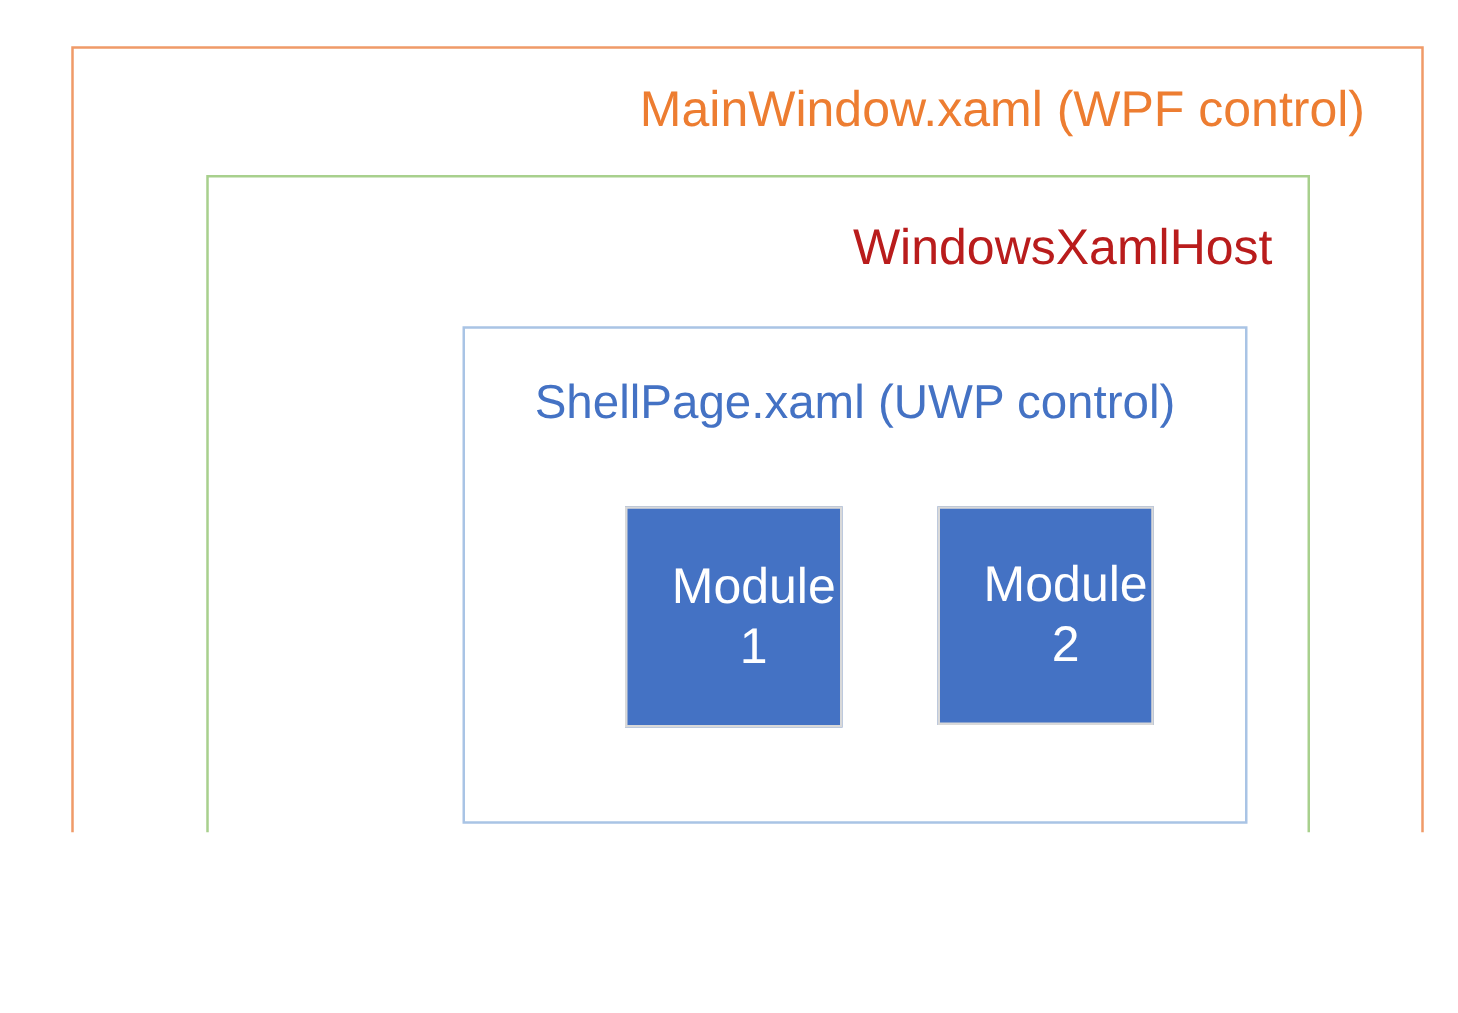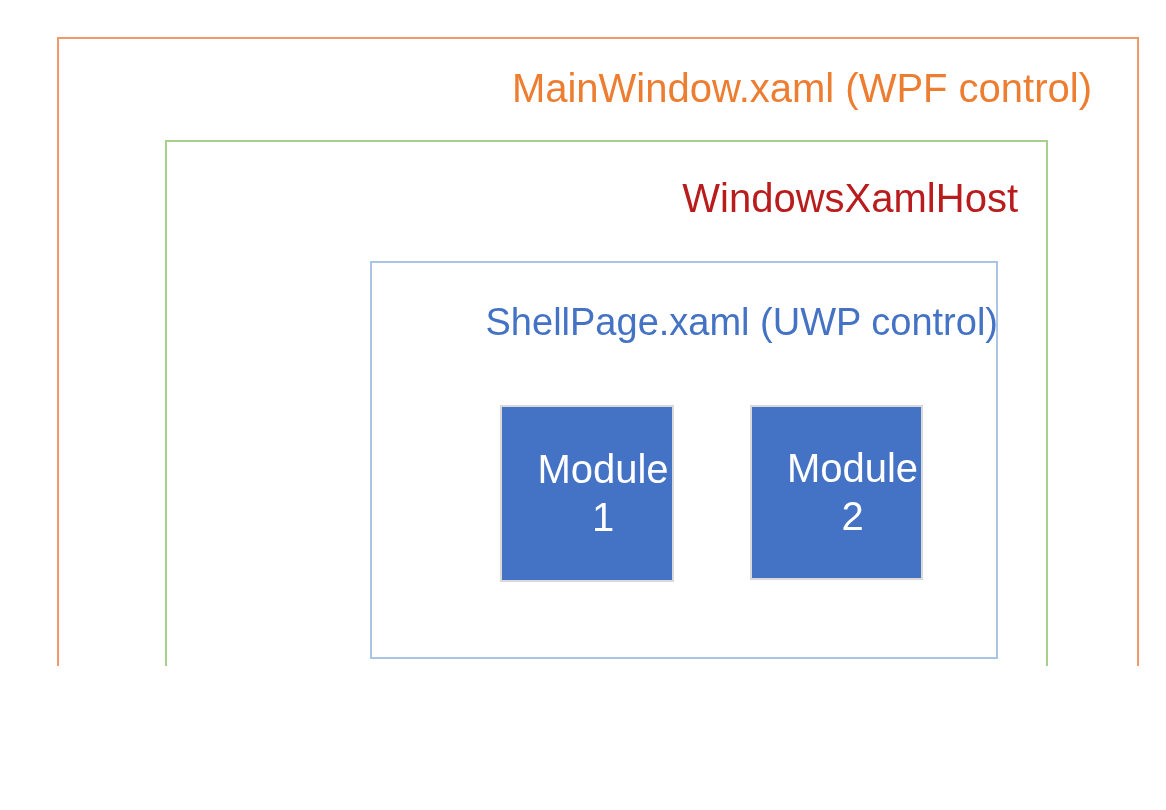--- a/index.html
+++ b/index.html
@@ -46,21 +46,21 @@
     color: #ed7d31;
   }
   .label-green {
     top: 178px; right: 148px;
     font-size: 40px;
     color: #b91c1c;
   }
   .label-blue {
     top: 303px; left: 370px;
     width: 628px;
-    text-align: right;
+    text-align: center;
     font-size: 38px;
     color: #4472c4;
   }
   .module {
     position: absolute;
     box-sizing: border-box;
     background: #4472c4;
     border: 2px solid #d9d9d9;
     display: flex;
     flex-direction: column;

